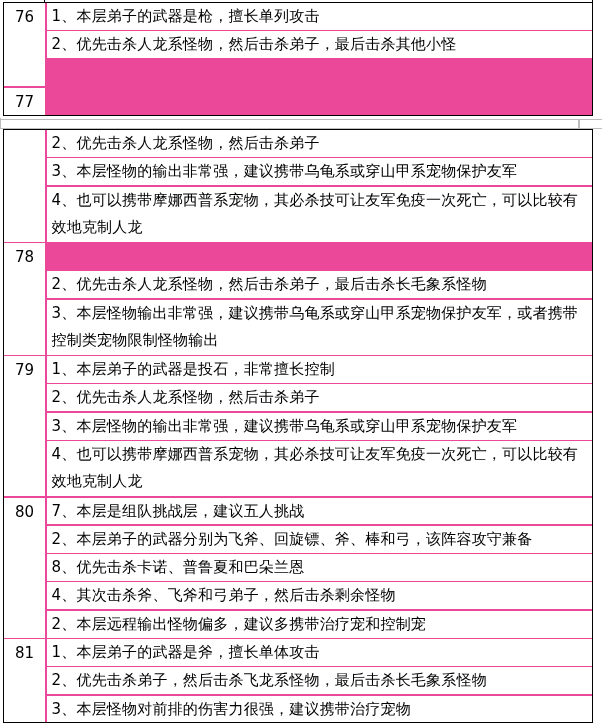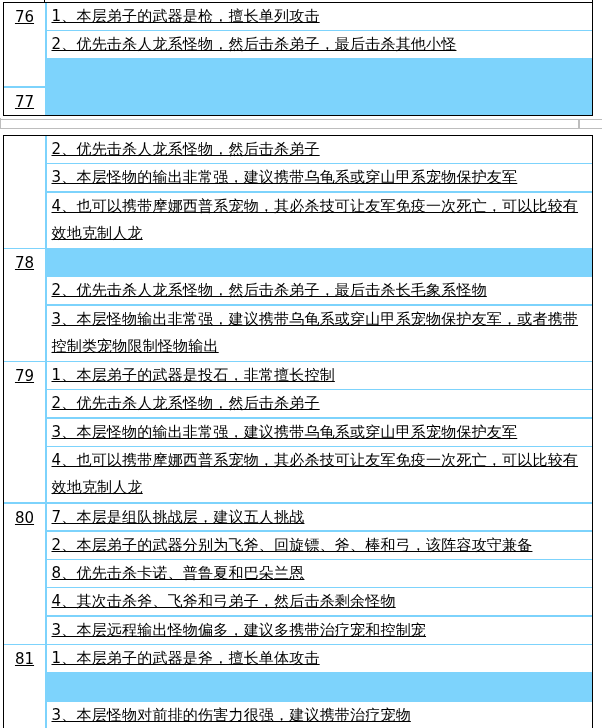--- a/index.html
+++ b/index.html
@@ -17,31 +17,30 @@
     color: #000000;
   }
   
   .tbl {
     position: absolute;
     left: 3px;
     width: 590px;
     display: grid;
     grid-template-columns: 41px 1fr;
     gap: 1.5px;
-    background: #7dd3fc;
+    background: #ec4899;
     border: 1.5px solid #000000;
     box-sizing: border-box;
-    text-decoration: underline;
   }
   #section1 {
     top: 2px;
     grid-template-rows: repeat(4, 26.8px);
   }
   #section2 {
-    top: 135px;
+    top: 129px;
     grid-template-rows: 26.8px 26.8px 55px 26.8px 26.8px 55px 26.8px 26.8px 26.8px 55px repeat(8, 26.8px);
   }
   .cell {
     background: #ffffff;
     overflow: hidden;
   }
   .floor {
     grid-column: 1;
     text-align: center;
     font-size: 15px;
@@ -103,20 +102,21 @@
     <div class="cell tip" style="grid-row:7">1、本层弟子的武器是投石，非常擅长控制</div>
     <div class="cell tip" style="grid-row:8">2、优先击杀人龙系怪物，然后击杀弟子</div>
     <div class="cell tip" style="grid-row:9">3、本层怪物的输出非常强，建议携带乌龟系或穿山甲系宠物保护友军</div>
     <div class="cell tip" style="grid-row:10">4、也可以携带摩娜西普系宠物，其必杀技可让友军免疫一次死亡，可以比较有效地克制人龙</div>
 
     <div class="cell floor" style="grid-row:11 / span 5">80</div>
     <div class="cell tip" style="grid-row:11">7、本层是组队挑战层，建议五人挑战</div>
     <div class="cell tip" style="grid-row:12">2、本层弟子的武器分别为飞斧、回旋镖、斧、棒和弓，该阵容攻守兼备</div>
     <div class="cell tip" style="grid-row:13">8、优先击杀卡诺、普鲁夏和巴朵兰恩</div>
     <div class="cell tip" style="grid-row:14">4、其次击杀斧、飞斧和弓弟子，然后击杀剩余怪物</div>
-    <div class="cell tip" style="grid-row:15">3、本层远程输出怪物偏多，建议多携带治疗宠和控制宠</div>
+    <div class="cell tip" style="grid-row:15">2、本层远程输出怪物偏多，建议多携带治疗宠和控制宠</div>
 
     <div class="cell floor" style="grid-row:16 / span 3">81</div>
     <div class="cell tip" style="grid-row:16">1、本层弟子的武器是斧，擅长单体攻击</div>
+    <div class="cell tip" style="grid-row:17">2、优先击杀弟子，然后击杀飞龙系怪物，最后击杀长毛象系怪物</div>
     <div class="cell tip" style="grid-row:18">3、本层怪物对前排的伤害力很强，建议携带治疗宠物</div>
   </div>
 
 </div>
 
 </body></html>

